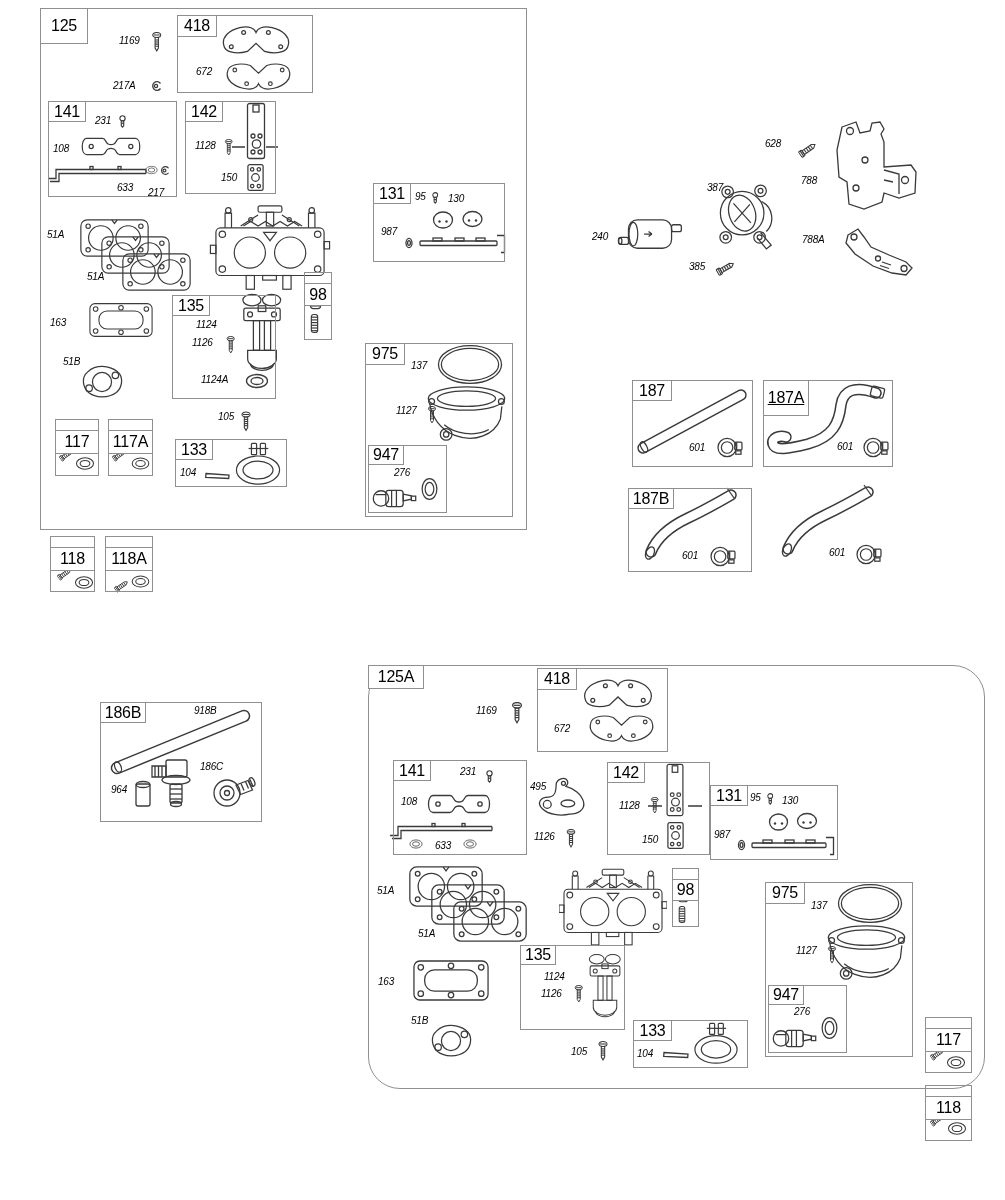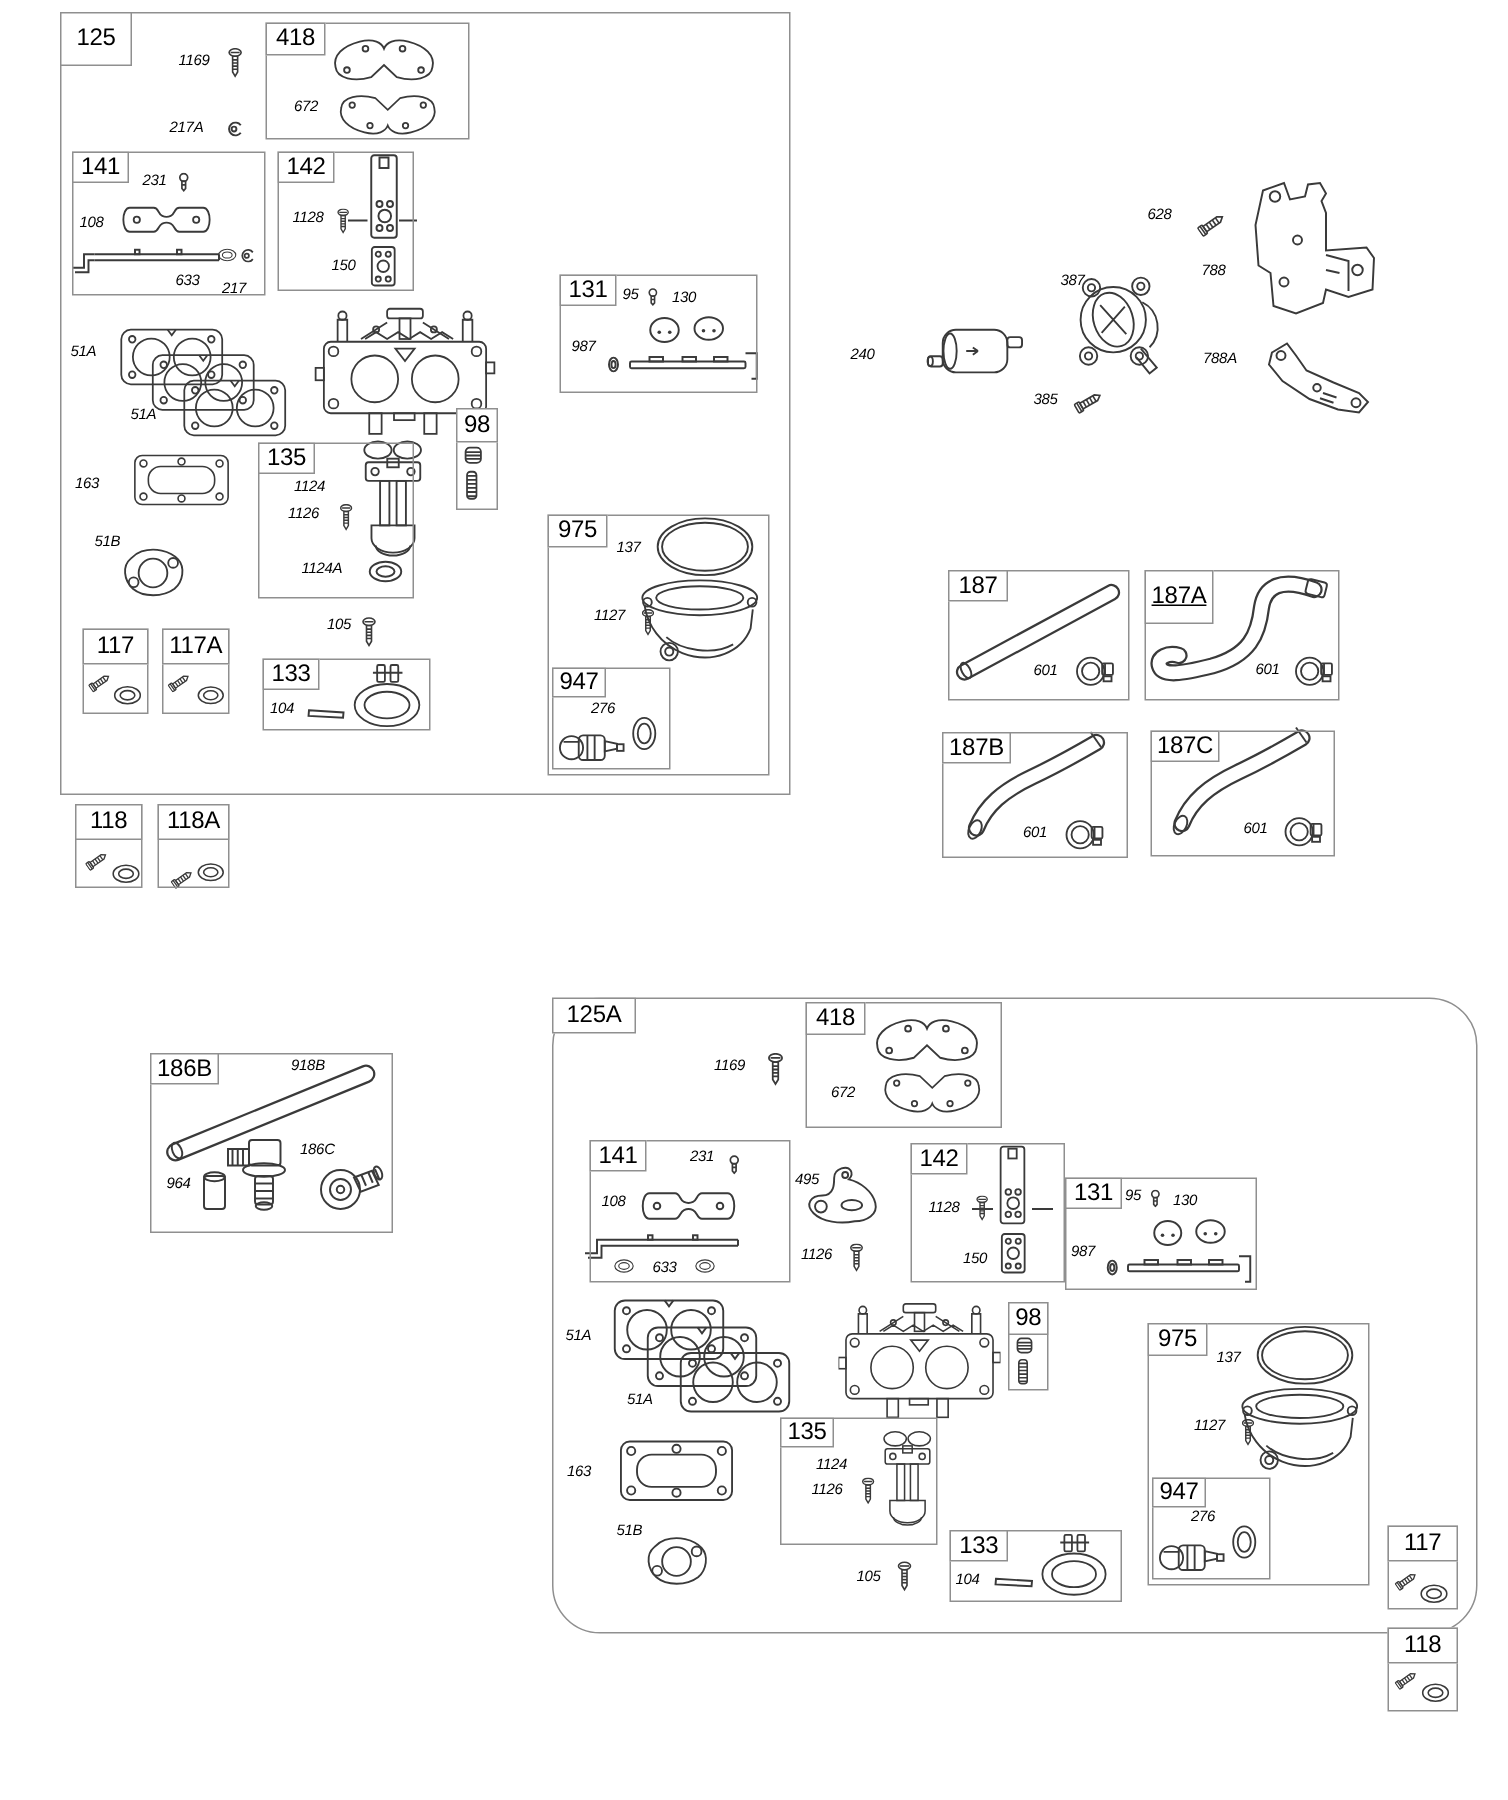--- a/index.html
+++ b/index.html
@@ -25,21 +25,21 @@
     position:absolute;border:1px solid var(--border);
     box-sizing:border-box;background:transparent;
   }
   .group-tag{
     position:absolute;left:-1px;top:-1px;
     border:1px solid var(--border);background:var(--bg);
     display:flex;align-items:center;justify-content:center;
     font-size:16px;color:var(--text);box-sizing:border-box;
     letter-spacing:-0.2px;
   }
-  .group-tag.full{width:calc(100% + 2px);}
+  .group-tag.full{width:calc(100% + 2px);margin-top:11px;}
   .part-label{
     position:absolute;font-size:10px;color:var(--text);
     white-space:nowrap;letter-spacing:-0.2px;line-height:1.1;font-style:italic;
   }
 </style>
 </head>
 <body>
 
 <div id="stage">
 
@@ -605,23 +605,20 @@
       <div class="group-tag full" style="height: 24px;">118A</div>
     </div>
     <div class="group-box" style="left: 632px; top: 380px; width: 121px; height: 87px; padding-left: 16px;">
       <div class="group-tag" style="height: 21px; width: 40px;">187</div>
     </div>
     <div class="group-box" style="left: 763px; top: 380px; width: 130px; height: 87px;">
       <div class="group-tag" style="height: 36px; width: 46px; text-decoration: underline;">187A</div>
     </div>
     <div class="group-box" style="left: 628px; top: 488px; width: 124px; height: 84px;">
       <div class="group-tag" style="height: 21px; width: 46px;">187B</div>
-    </div>
-    <div class="group-box" style="left: 767px; top: 487px; width: 123px; height: 84px;">
-      <div class="group-tag" style="height: 21px; width: 46px;">187C</div>
     </div>
     <div class="group-box" style="left: 100px; top: 702px; width: 162px; height: 120px;">
       <div class="group-tag" style="height: 21px; width: 46px;">186B</div>
     </div>
     <div class="group-box" style="left: 368px; top: 665px; width: 617px; height: 424px; border-radius: 32px;">
       <div class="group-tag" style="height: 24px; width: 56px;">125A</div>
     </div>
     <div class="group-box" style="left: 537px; top: 668px; width: 131px; height: 84px;">
       <div class="group-tag" style="height: 22px; width: 40px;">418</div>
     </div>
@@ -675,21 +672,21 @@
     <span class="part-label" style="left: 192px; top: 337px;">1126</span>
     <span class="part-label" style="left: 201px; top: 374px;">1124A</span>
     <span class="part-label" style="left: 218px; top: 411px;">105</span>
     <span class="part-label" style="left: 180px; top: 467px;">104</span>
     <span class="part-label" style="left: 411px; top: 360px;">137</span>
     <span class="part-label" style="left: 396px; top: 405px;">1127</span>
     <span class="part-label" style="left: 394px; top: 467px;">276</span>
     <span class="part-label" style="left: 765px; top: 138px;">628</span>
     <span class="part-label" style="left: 801px; top: 175px;">788</span>
     <span class="part-label" style="left: 707px; top: 182px;">387</span>
-    <span class="part-label" style="left: 567px; top: 231px;">240</span>
+    <span class="part-label" style="left: 592px; top: 231px;">240</span>
     <span class="part-label" style="left: 689px; top: 261px;">385</span>
     <span class="part-label" style="left: 802px; top: 234px;">788A</span>
     <span class="part-label" style="left: 689px; top: 442px;">601</span>
     <span class="part-label" style="left: 837px; top: 441px;">601</span>
     <span class="part-label" style="left: 682px; top: 550px;">601</span>
     <span class="part-label" style="left: 829px; top: 547px;">601</span>
     <span class="part-label" style="left: 194px; top: 705px;">918B</span>
     <span class="part-label" style="left: 111px; top: 784px;">964</span>
     <span class="part-label" style="left: 200px; top: 761px;">186C</span>
     <span class="part-label" style="left: 476px; top: 705px;">1169</span>

